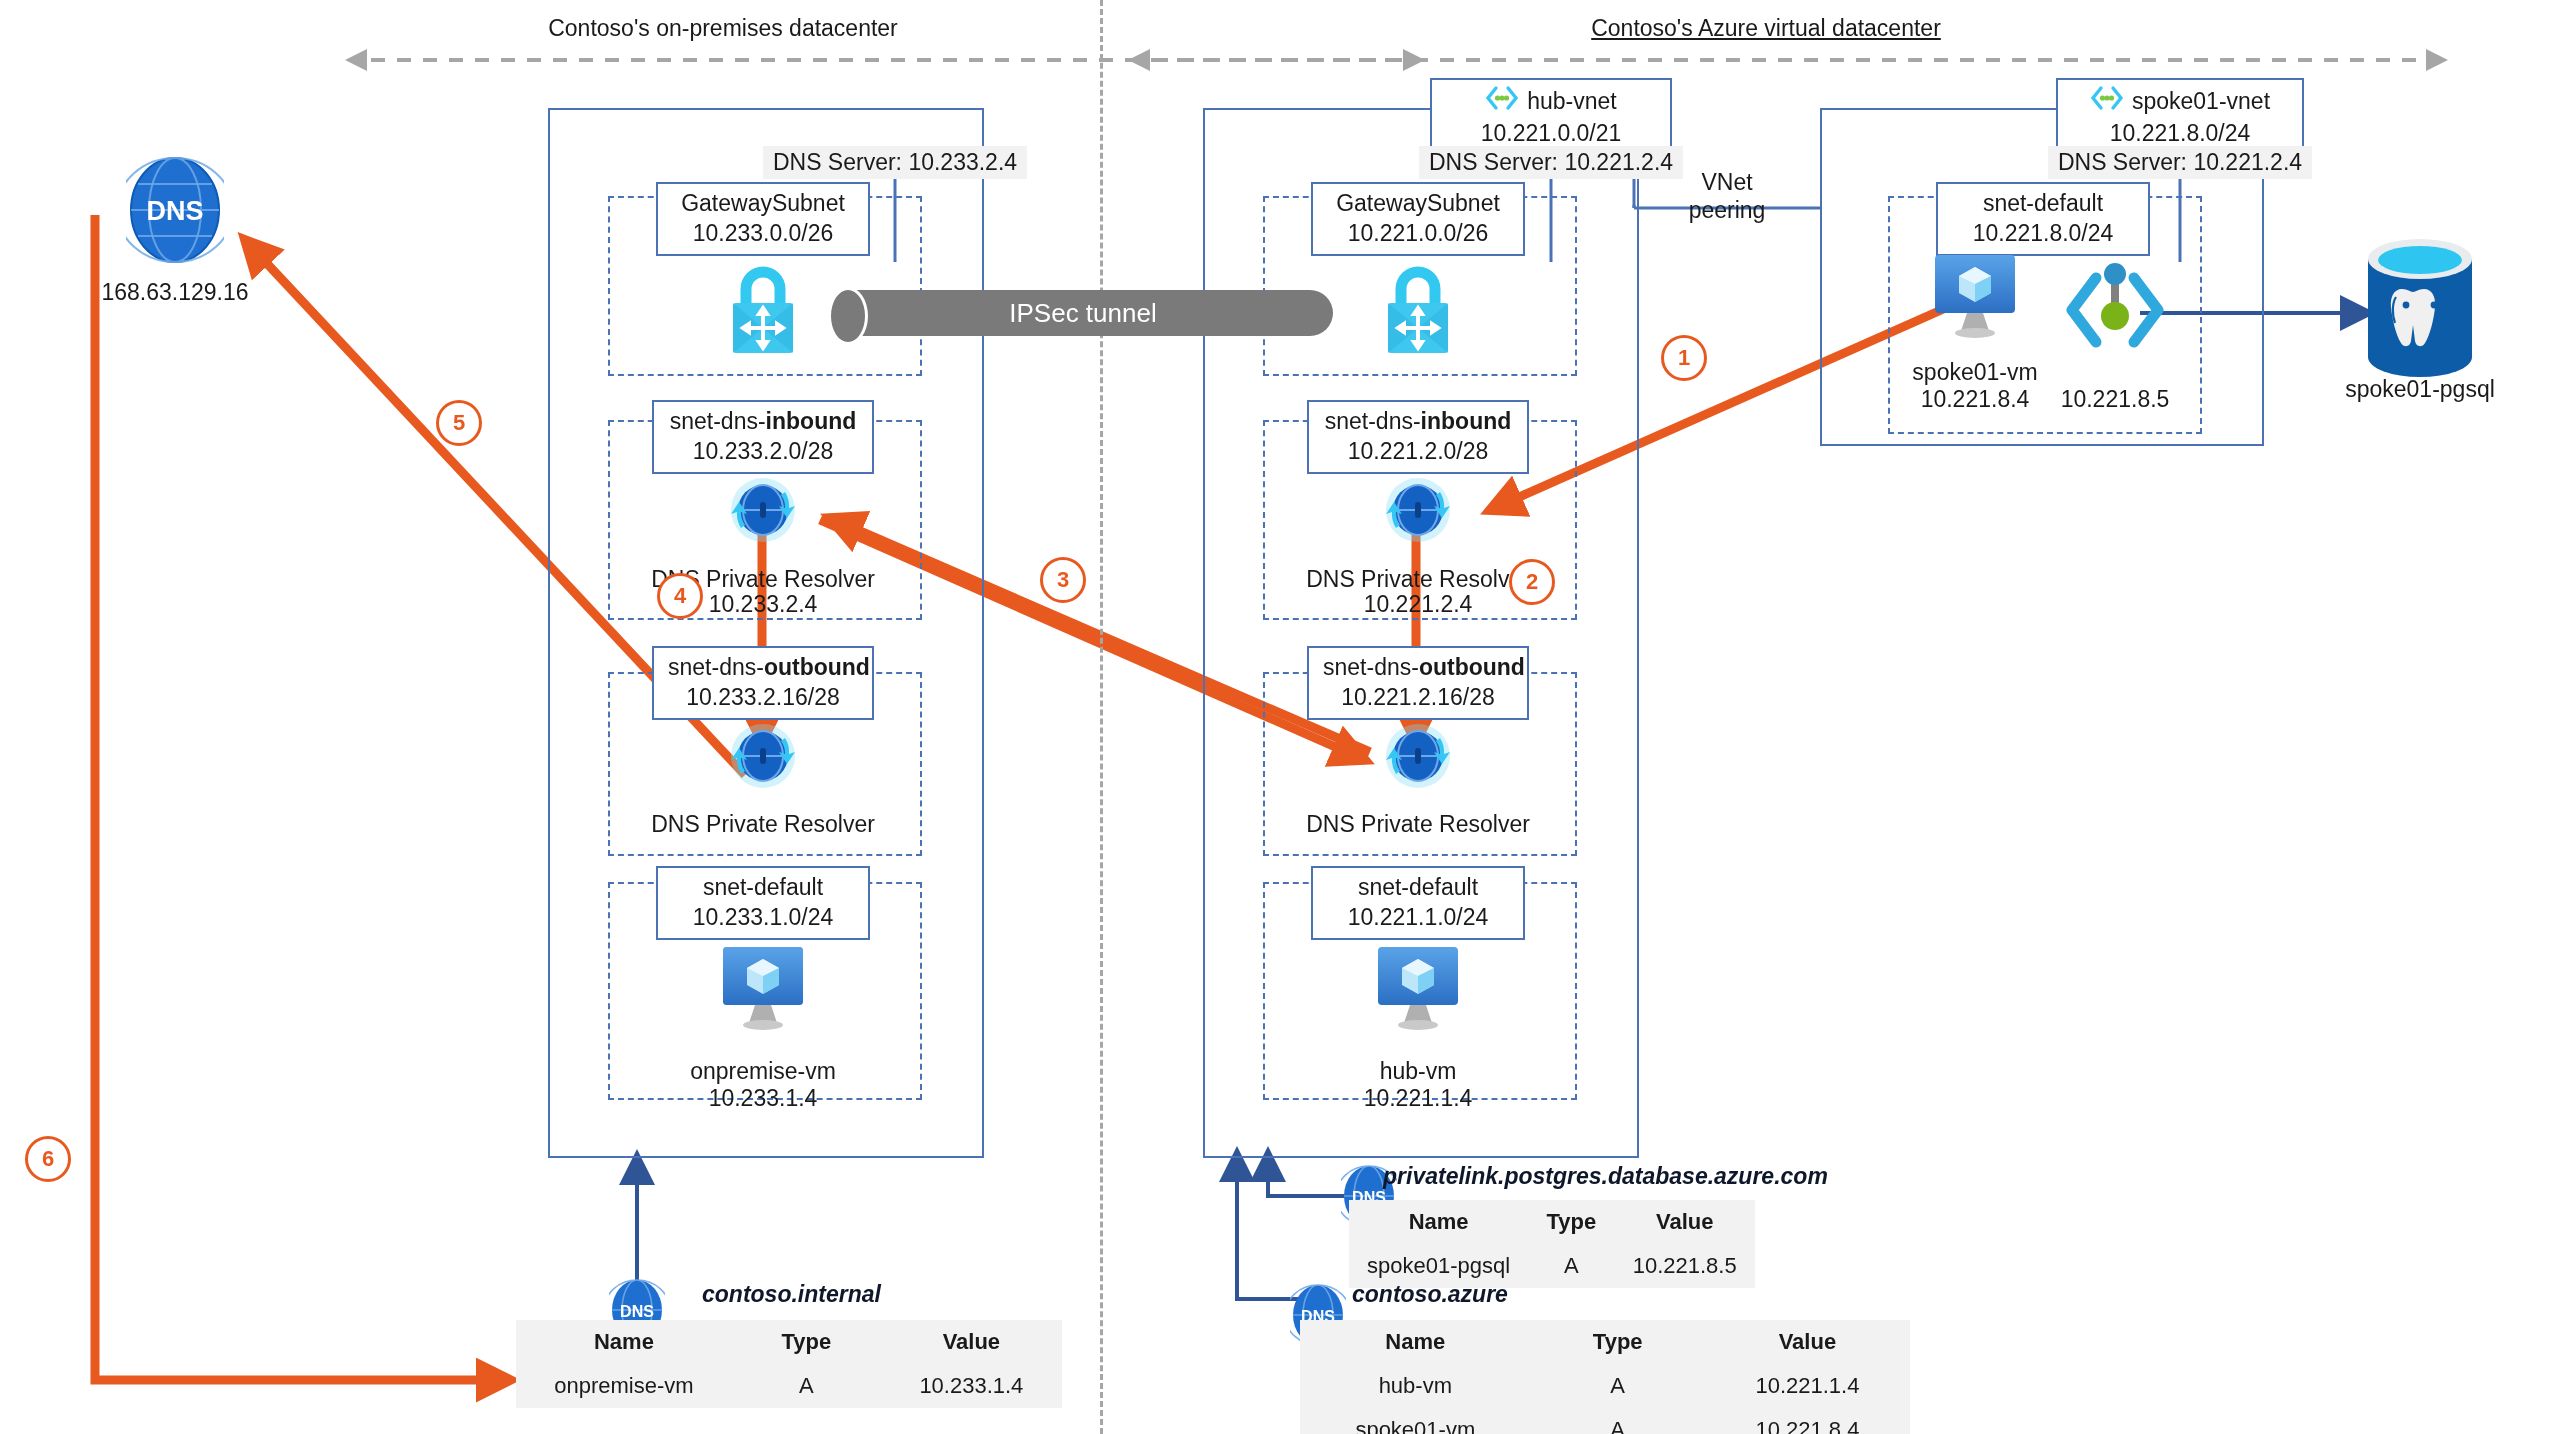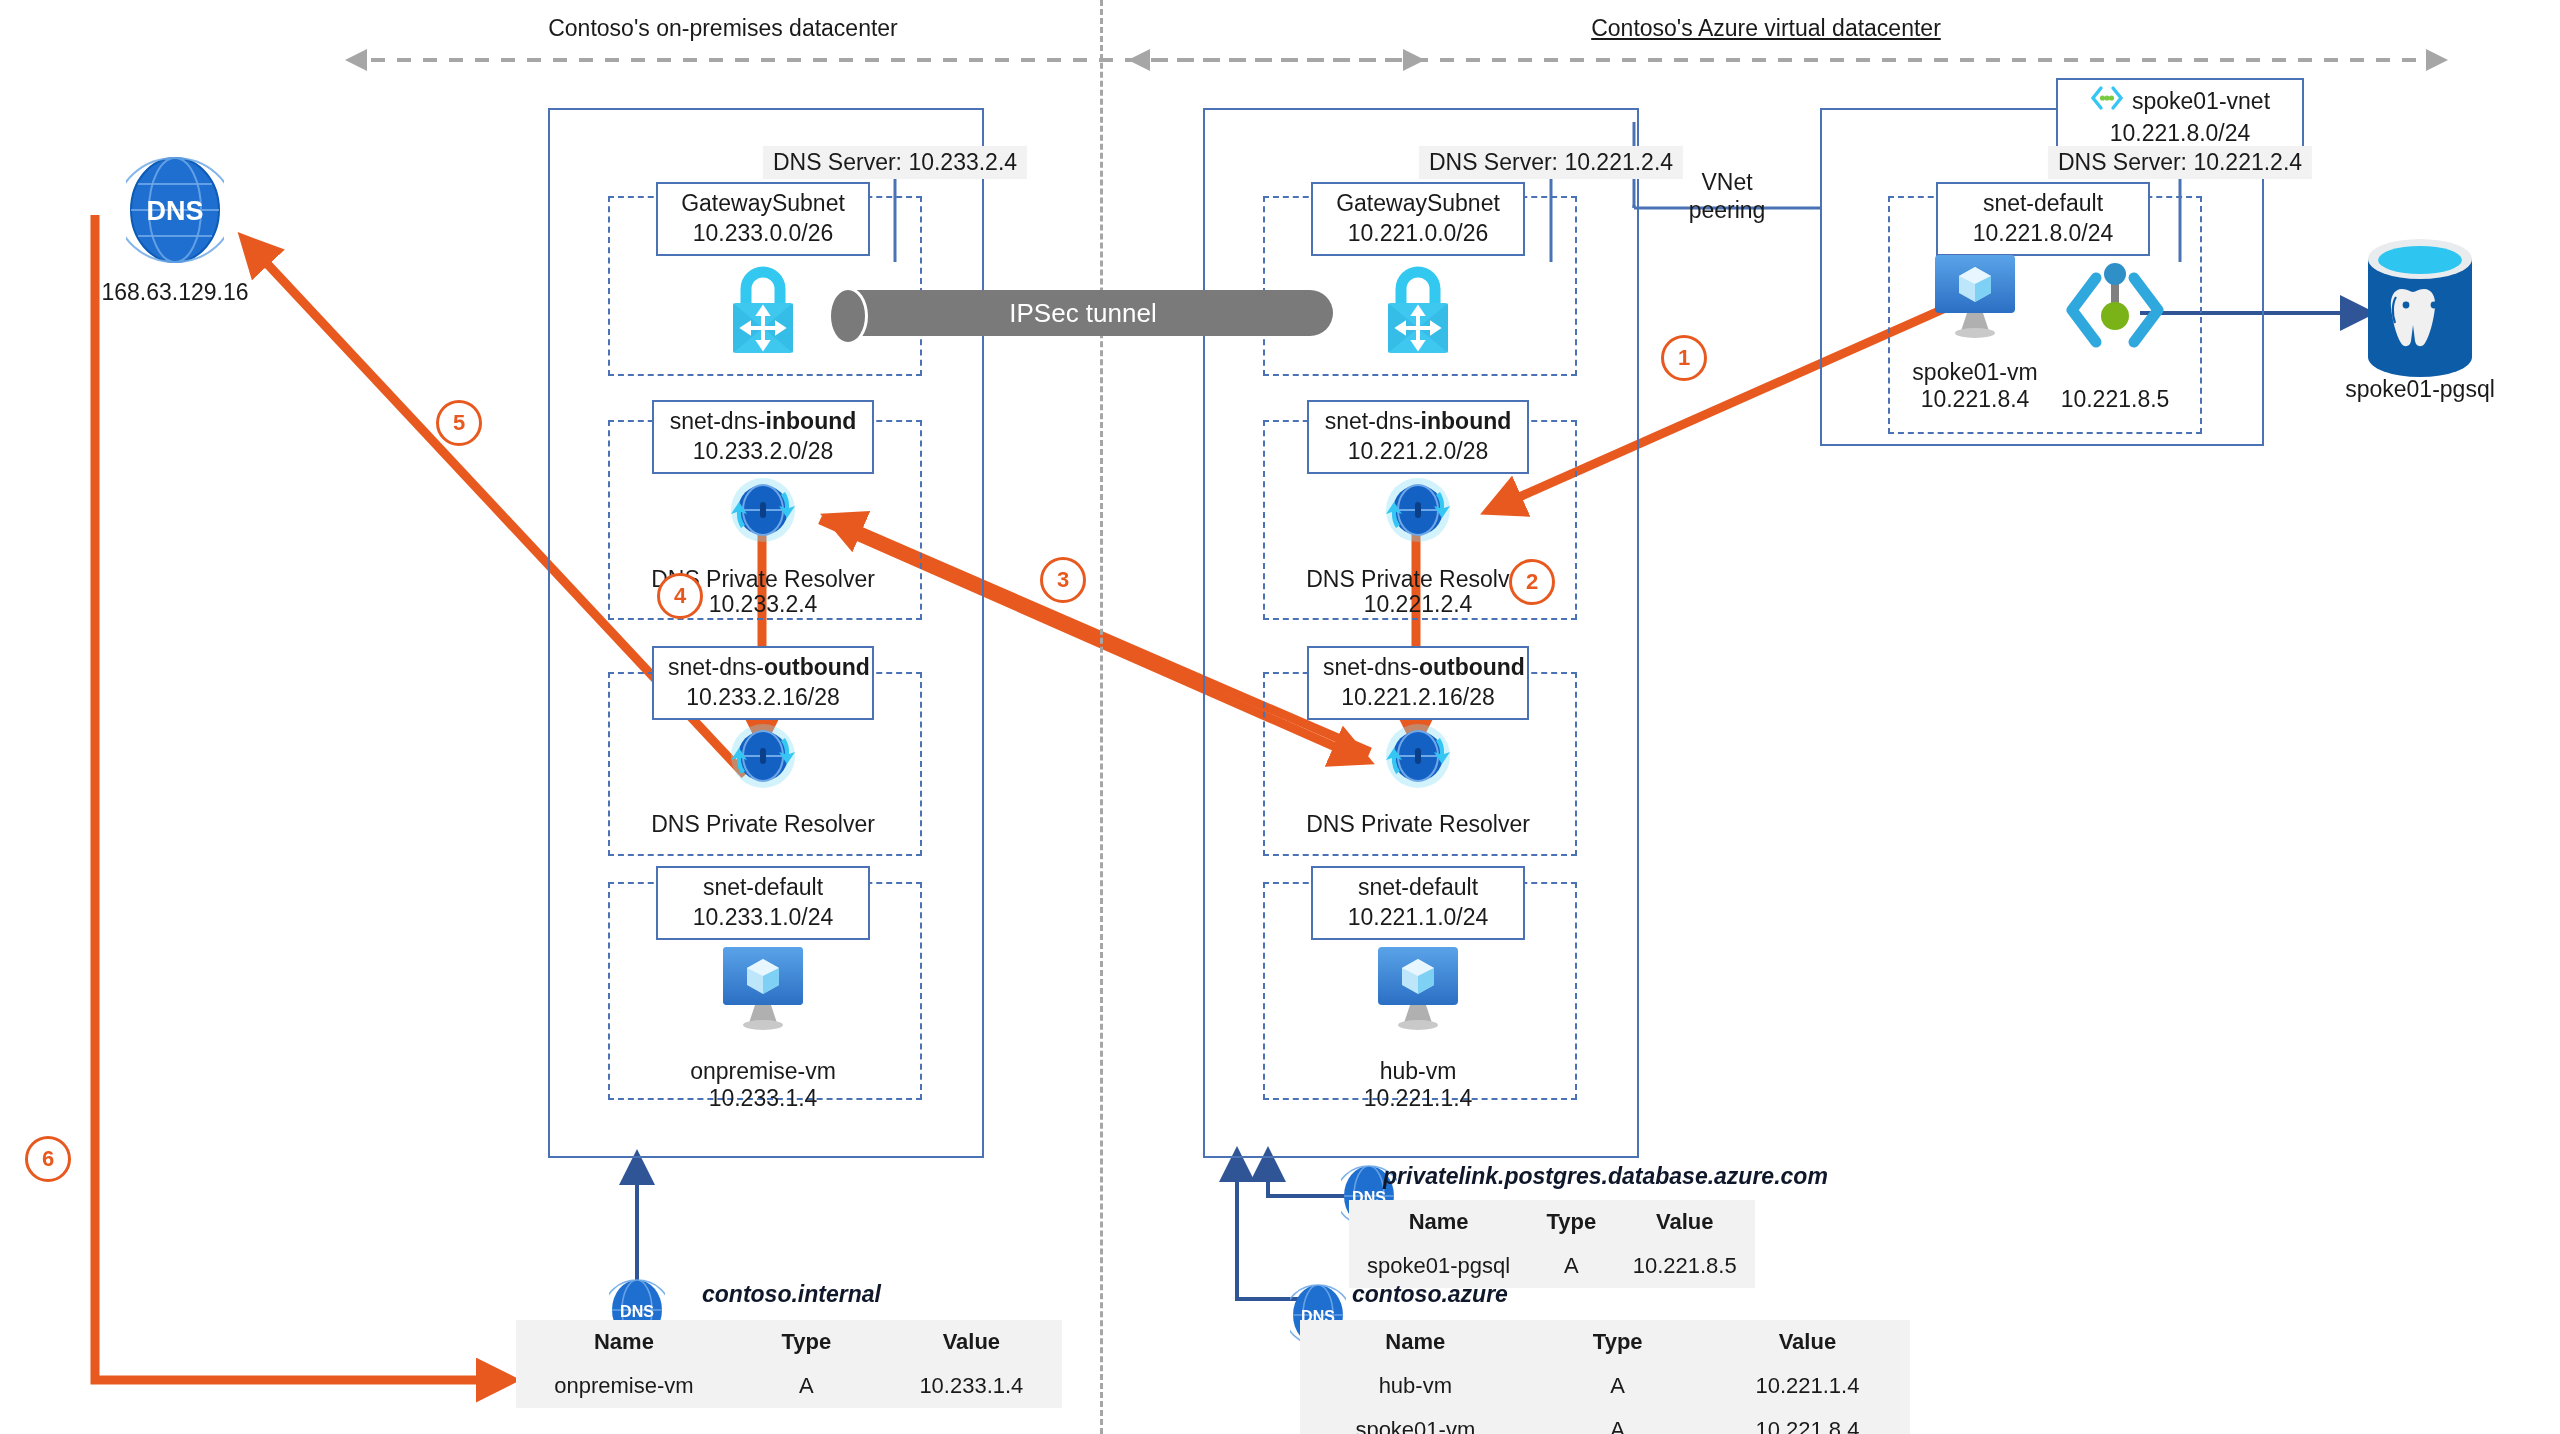--- a/index.html
+++ b/index.html
@@ -285,20 +285,35 @@
       <path d="M48,31 L64,23 L64,40 L48,49 z" fill="#7fd0f5"></path>
       <path d="M40,60 h16 l6,18 h-28 z" fill="#b0b0b0"></path>
       <ellipse cx="48" cy="80" rx="20" ry="5" fill="#c9c9c9"></ellipse>
     </svg>
   </div>
   <div class="lbl center" style="left:763px; top:1057px;">onpremise-vm</div>
   <div class="lbl center" style="left:763px; top:1084px;">10.233.1.4</div>
 
   <div class="vnet-frame" style="left:1203px; top:108px; width:432px; height:1046px;"></div>
 
+  <div class="titlebox" style="left:1551px; top:78px; width:210px;">
+    <span style="display:inline-flex;align-items:center;gap:8px;justify-content:center;">
+      <span style="display:inline-block;">
+        <svg width="34" height="26" viewBox="0 0 34 26">
+          <path d="M11,3 L3,13 L11,23" fill="none" stroke="#35c6f4" stroke-width="3.4" stroke-linecap="round"></path>
+          <path d="M23,3 L31,13 L23,23" fill="none" stroke="#35c6f4" stroke-width="3.4" stroke-linecap="round"></path>
+          <circle cx="12.5" cy="13" r="2.6" fill="#7ac943"></circle>
+          <circle cx="17" cy="13" r="2.6" fill="#7ac943"></circle>
+          <circle cx="21.5" cy="13" r="2.6" fill="#7ac943"></circle>
+        </svg>
+      </span>
+      <span>hub-vnet</span>
+    </span>
+    <span class="l2">10.221.0.0/21</span>
+  </div>
   <div class="dnsserver" style="left:1551px; top:146px;">DNS Server: 10.221.2.4</div>
 
   <div class="lbl center" style="left:1727px; top:168px;">VNet</div>
   <div class="lbl center" style="left:1727px; top:196px;">peering</div>
 
   <div class="subnet-frame" style="left:1263px; top:196px; width:310px; height:176px;"></div>
   <div class="titlebox" style="left:1418px; top:182px; width:182px;">
     <span>GatewaySubnet</span>
     <span class="l2">10.221.0.0/26</span>
   </div>

